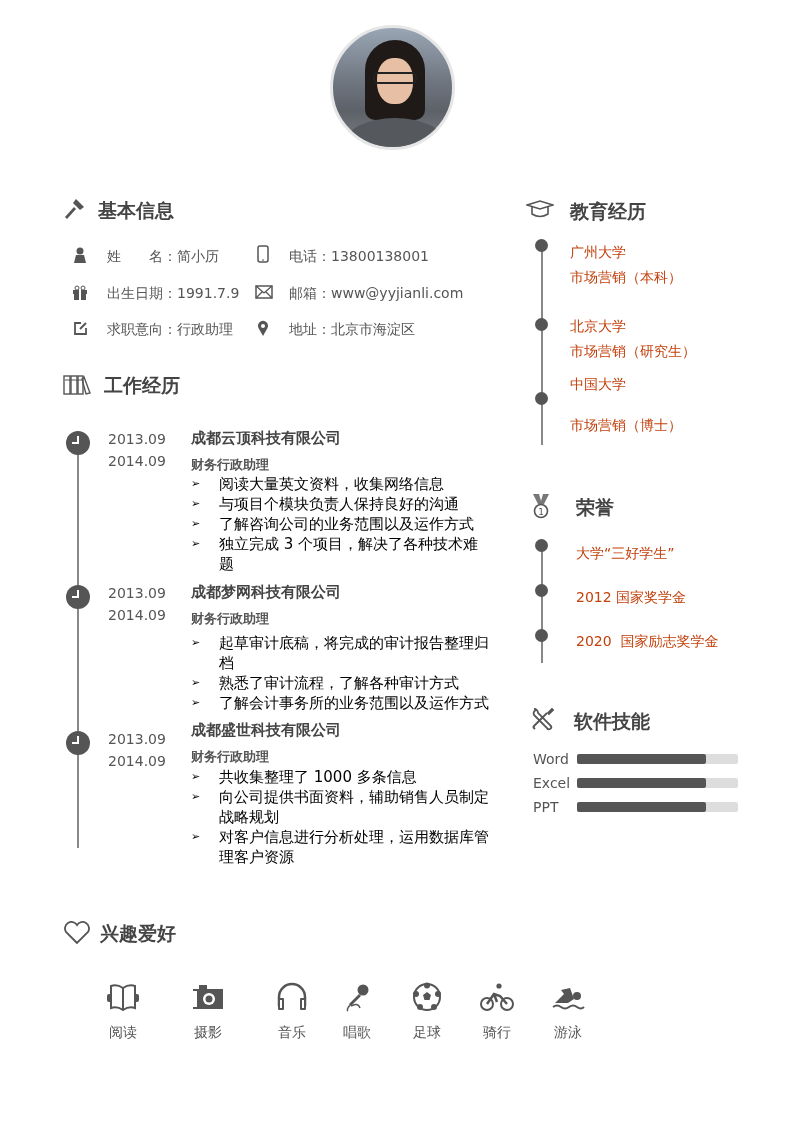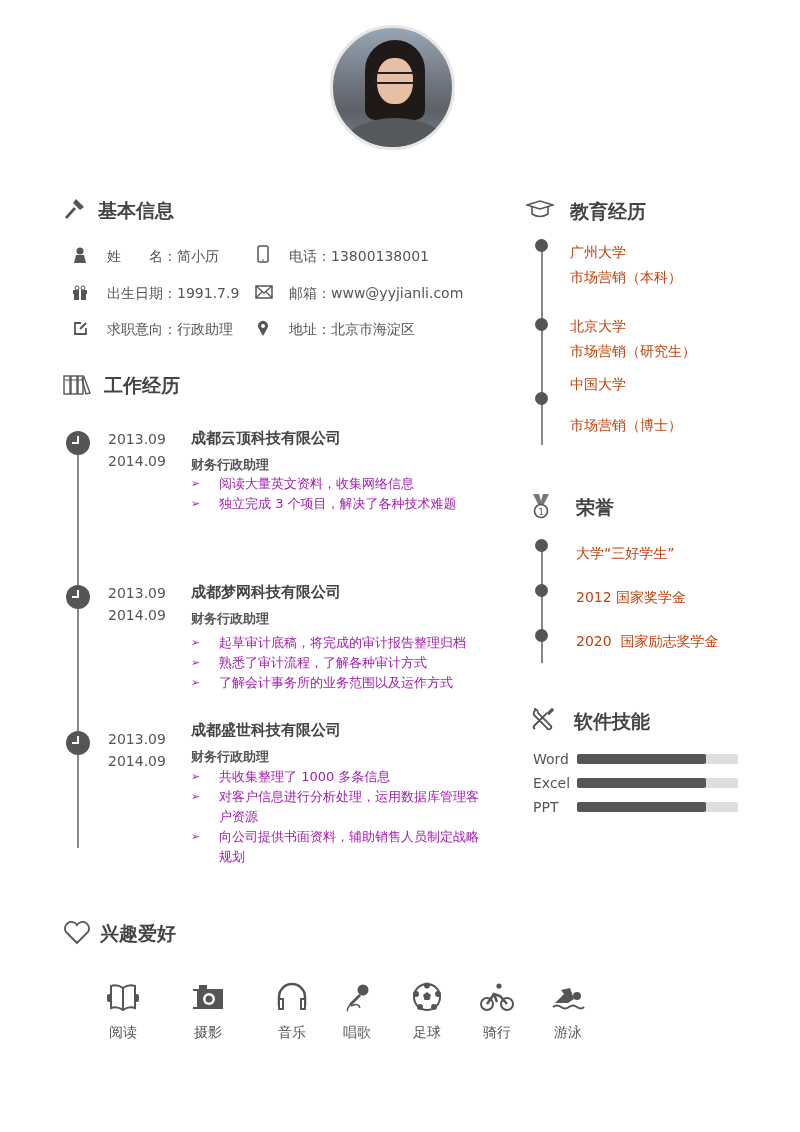--- a/index.html
+++ b/index.html
@@ -14,21 +14,21 @@
   .sec-title { font-size: 19px; font-weight: bold; color: #444; }
   .info-row { font-size: 14px; color: #555; }
   .tl-line { background: #888; width: 1.5px; }
   .dot { width: 13px; height: 13px; border-radius: 50%; background: #555; }
   .clock { width: 24px; height: 24px; border-radius: 50%; background: #555; }
   .clock::before { content:""; position:absolute; left:11px; top:5px; width:2px; height:8px; background:#fff; }
   .clock::after { content:""; position:absolute; left:6px; top:11px; width:7px; height:2px; background:#fff; }
   .date { font-size: 14px; color: #555; line-height: 22px; }
   .company { font-size: 15px; font-weight: bold; color: #444; }
   .role { font-size: 13px; font-weight: bold; color: #555; }
-  .bullets { list-style: none; font-size: 13px; color: #a21caf; line-height: 20px; }
+  .bullets { list-style: none; font-size: 15px; color: #000000; line-height: 20px; }
   .bullets li { position: relative; padding-left: 28px; width: 300px; }
   .bullets li::before { content: "➢"; position: absolute; left: 0; font-size: 11px; }
   .edu-text { font-size: 14px; color: #c2410c; line-height: 24px; }
   .skill-label { font-size: 14px; color: #555; width: 44px; }
   .bar-bg { width: 161px; height: 10px; background: #ddd; border-radius: 2px; }
   .bar-fill { height: 10px; background: #555; border-radius: 2px; }
   .hobby { text-align: center; width: 60px; }
   .hobby-label { font-size: 14px; color: #555; margin-top: 12px; display:block; }
   svg { display: block; }
 </style>
@@ -114,20 +114,22 @@
 
 <div class="abs tl-line" style="left:77px;top:440px;height:408px;"></div>
 
 <div class="abs clock" style="left:66px;top:431px;"></div>
 <div class="abs date" style="left:108px;top:428px;">2013.09</div>
 <div class="abs date" style="left:108px;top:450px;">2014.09</div>
 <div class="abs company" style="left:191px;top:429px;">成都云顶科技有限公司</div>
 <div class="abs role" style="left:191px;top:456px;">财务行政助理</div>
 <ul class="abs bullets" style="left:191px;top:474px;">
   <li>阅读大量英文资料，收集网络信息</li>
+  <li>与项目个模块负责人保持良好的沟通</li>
+  <li>了解咨询公司的业务范围以及运作方式</li>
   <li>独立完成 3 个项目，解决了各种技术难题</li>
 </ul>
 
 <div class="abs clock" style="left:66px;top:585px;"></div>
 <div class="abs date" style="left:108px;top:582px;">2013.09</div>
 <div class="abs date" style="left:108px;top:604px;">2014.09</div>
 <div class="abs company" style="left:191px;top:583px;">成都梦网科技有限公司</div>
 <div class="abs role" style="left:191px;top:610px;">财务行政助理</div>
 <ul class="abs bullets" style="left:191px;top:633px;">
   <li>起草审计底稿，将完成的审计报告整理归档</li>
@@ -135,22 +137,22 @@
   <li>了解会计事务所的业务范围以及运作方式</li>
 </ul>
 
 <div class="abs clock" style="left:66px;top:731px;"></div>
 <div class="abs date" style="left:108px;top:728px;">2013.09</div>
 <div class="abs date" style="left:108px;top:750px;">2014.09</div>
 <div class="abs company" style="left:191px;top:721px;">成都盛世科技有限公司</div>
 <div class="abs role" style="left:191px;top:748px;">财务行政助理</div>
 <ul class="abs bullets" style="left:191px;top:767px;">
   <li>共收集整理了 1000 多条信息</li>
+  <li>向公司提供书面资料，辅助销售人员制定战略规划</li>
   <li>对客户信息进行分析处理，运用数据库管理客户资源</li>
-  <li>向公司提供书面资料，辅助销售人员制定战略规划</li>
 </ul>
 
 <div class="abs" style="left:526px;top:200px;">
   <svg width="28" height="20" viewBox="0 0 28 20">
       <path d="M1 5 L14 1 L27 5 L14 9 Z" fill="none" stroke="#555" stroke-width="1.6"></path>
       <path d="M6 7 V14 Q14 19 22 14 V7" fill="none" stroke="#555" stroke-width="1.6"></path>
     </svg>
 </div>
 <div class="abs sec-title" style="left:570px;top:199px;">教育经历</div>
 

